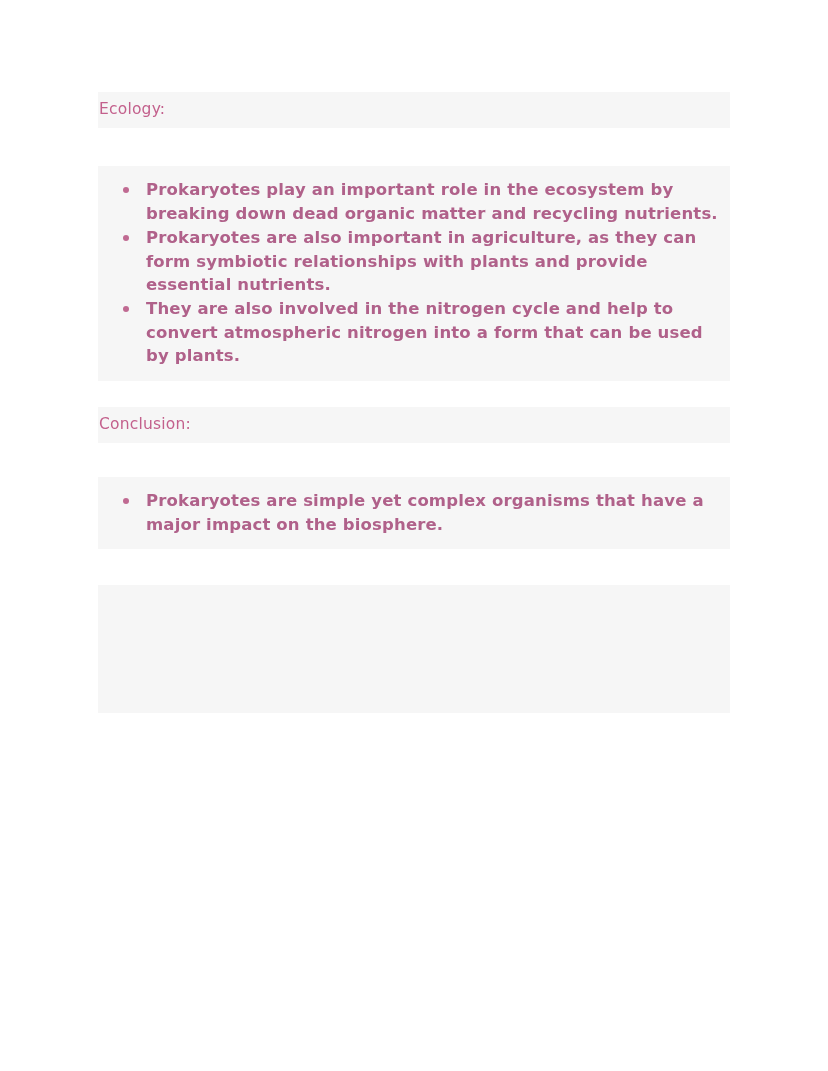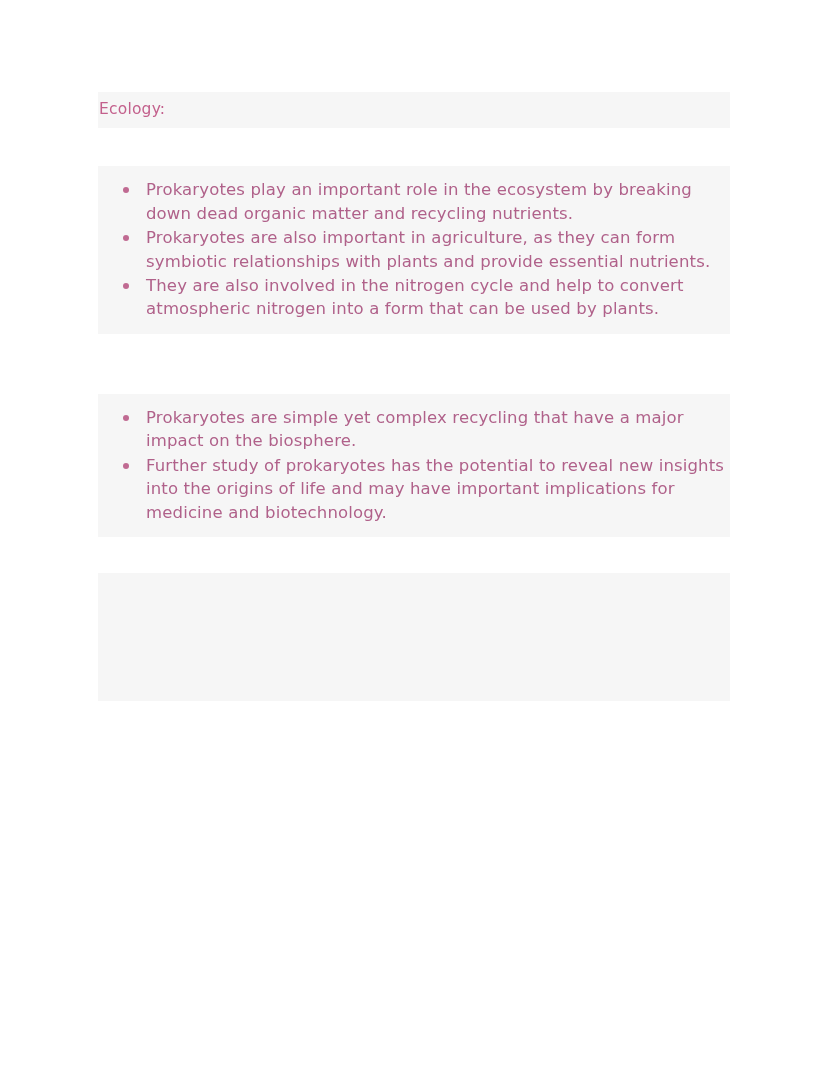--- a/index.html
+++ b/index.html
@@ -55,21 +55,21 @@
     margin: 0;
     padding: 0;
     list-style: none;
   }
   ul.bullets li {
     position: relative;
     padding-left: 48px;
     font-size: 16.5px;
     line-height: 1.42;
     color: #b0618a;
-    font-weight: 400;
+    font-weight: 700;
     letter-spacing: 0.15px;
     margin: 0 0 1px 0;
   }
   ul.bullets li .dot {
     position: absolute;
     left: 25px;
     top: 9px;
     width: 6px;
     height: 6px;
     border-radius: 50%;
@@ -104,32 +104,31 @@
         </li>
         <li>
           <span class="dot"></span>
           <span>They are also involved in the nitrogen cycle and help to convert atmospheric nitrogen into a form that can be used by plants.</span>
         </li>
       </ul>
     </div>
 
     <div class="gap-md"></div>
 
+    <div class="band heading-band">
+      <div class="heading-text">Conclusion:</div>
+    </div>
 
     <div class="gap-lg"></div>
 
     <div class="band list-band">
       <ul class="bullets">
         <li>
           <span class="dot"></span>
-          <span>Prokaryotes are simple yet complex recycling that have a major impact on the biosphere.</span>
-        </li>
-        <li>
-          <span class="dot"></span>
-          <span>Further study of prokaryotes has the potential to reveal new insights into the origins of life and may have important implications for medicine and biotechnology.</span>
+          <span>Prokaryotes are simple yet complex organisms that have a major impact on the biosphere.</span>
         </li>
       </ul>
     </div>
 
     <div class="band empty-band"></div>
 
   </div>
 </div>
 
 </body></html>

